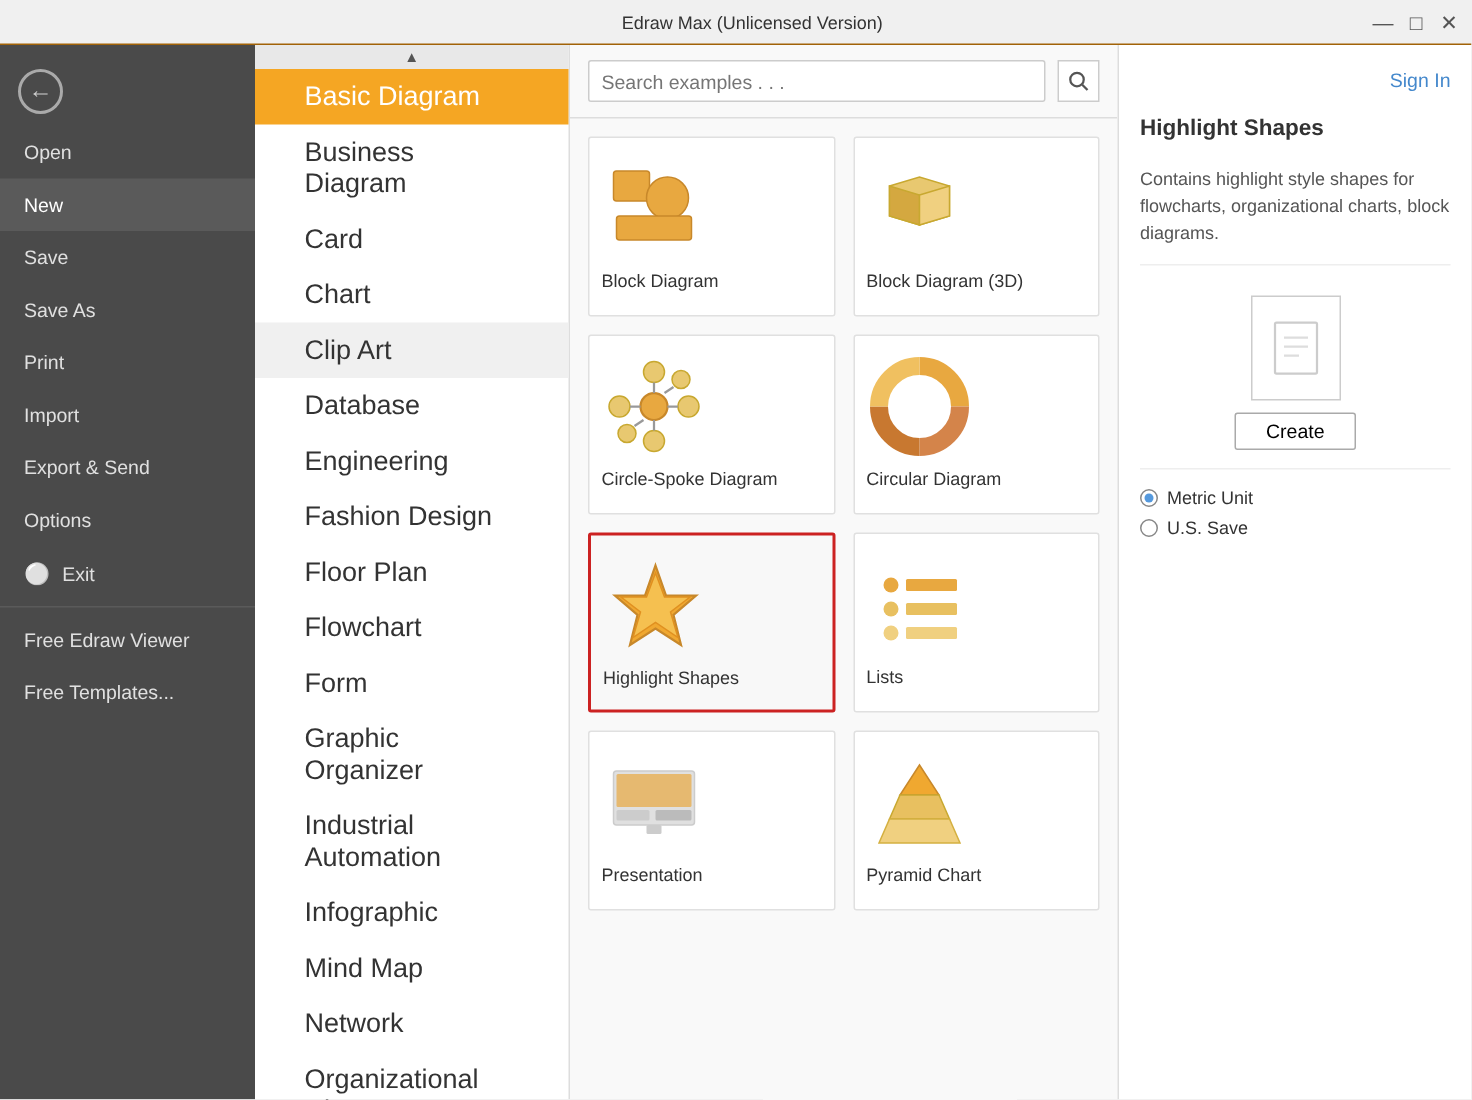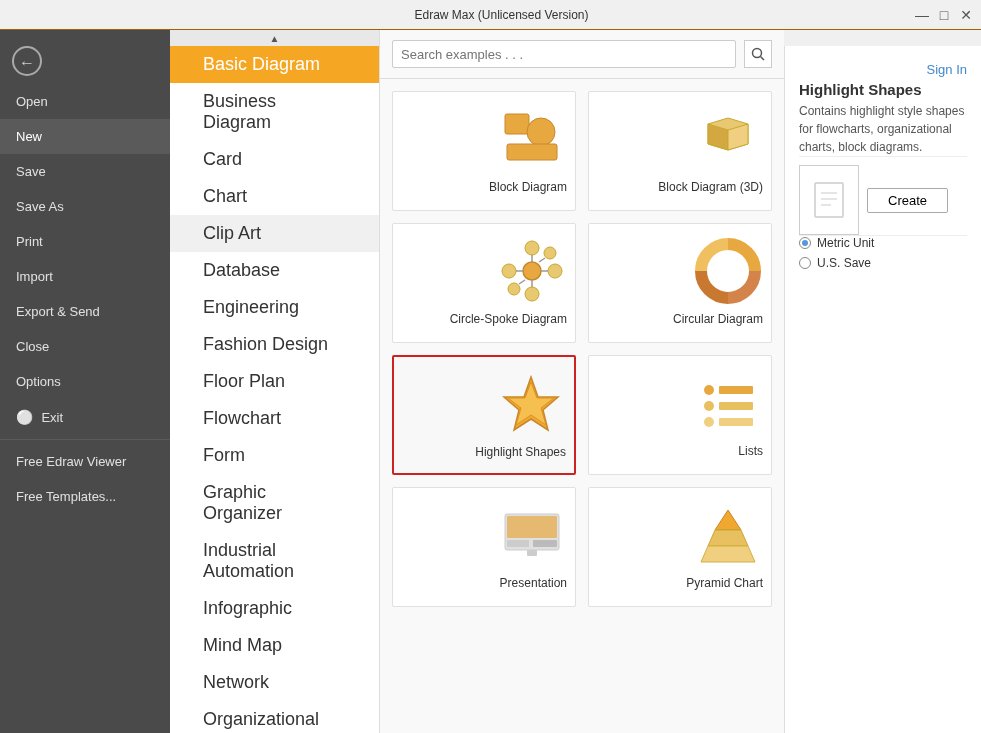--- a/index.html
+++ b/index.html
@@ -147,21 +147,21 @@
       grid-template-columns: repeat(2, 1fr);
       gap: 12px;
     }
     .template-item {
       background: #fff;
       border: 1px solid #e0e0e0;
       border-radius: 2px;
       padding: 12px 8px 8px;
       display: flex;
       flex-direction: column;
-      align-items: flex-end;
+      align-items: flex-start;
       cursor: pointer;
       min-height: 120px;
     }
     .template-item.selected {
       border: 2px solid #cc2222;
       background: #f8f8f8;
     }
     .template-item-icon {
       width: 70px; height: 70px;
       display: flex; align-items: center; justify-content: center;
@@ -169,45 +169,45 @@
     }
     .template-item-label {
       font-size: 12px;
       color: #333;
       text-align: center;
       line-height: 1.3;
     }
 
     
     .right-panel {
-      width: 197px;
+      width: 236px;
       background: #fff;
       border-left: 1px solid #ddd;
       padding: 16px 14px;
       display: flex;
       flex-direction: column;
+      gap: 12px;
       flex-shrink: 0;
-      margin-top: 16px;
     }
     .right-panel-title {
       font-size: 15px;
       font-weight: 600;
       color: #333;
       margin-bottom: 4px;
     }
     .right-panel-desc {
       font-size: 12px;
       color: #555;
       line-height: 1.5;
     }
     .right-panel-divider { height: 1px; background: #eee; }
 
     .create-btn-container {
       display: flex;
-      flex-direction: row;
+      flex-direction: column;
       align-items: center;
       gap: 8px;
       margin-top: 8px;
     }
     .create-preview {
       width: 60px; height: 70px;
       border: 1px solid #ccc;
       background: #fff;
       display: flex; align-items: center; justify-content: center;
       font-size: 28px; color: #ccc;
@@ -279,23 +279,20 @@
       <span>Save As</span>
     </div>
     <div class="sidebar-menu-item">
       <span>Print</span>
     </div>
     <div class="sidebar-menu-item">
       <span>Import</span>
     </div>
     <div class="sidebar-menu-item">
       <span>Export &amp; Send</span>
-    </div>
-    <div class="sidebar-menu-item">
-      <span>Close</span>
     </div>
     <div class="sidebar-menu-item">
       <span>Options</span>
     </div>
     <div class="sidebar-menu-item sidebar-exit">
       <span class="exit-icon">⚪</span>
       <span>Exit</span>
     </div>
     <div class="sidebar-divider"></div>
     <div class="sidebar-menu-item">

